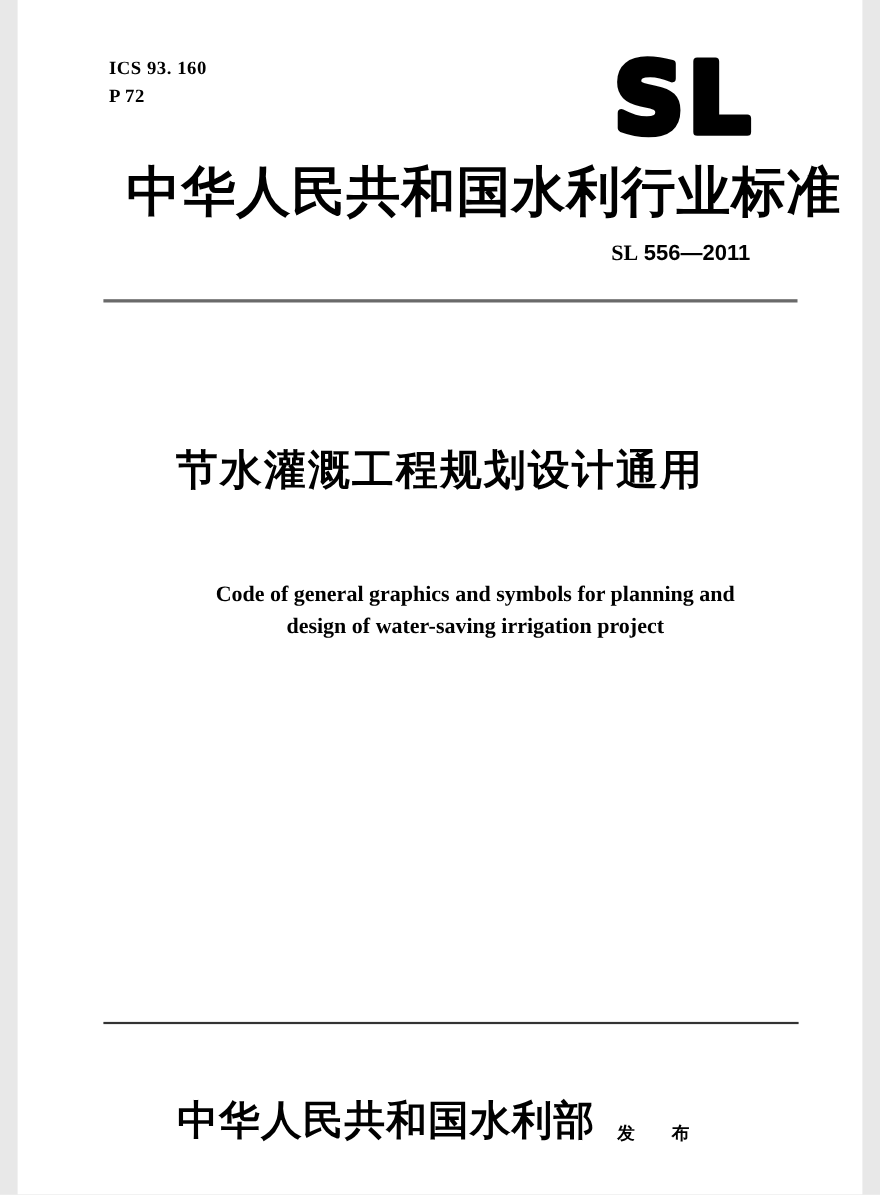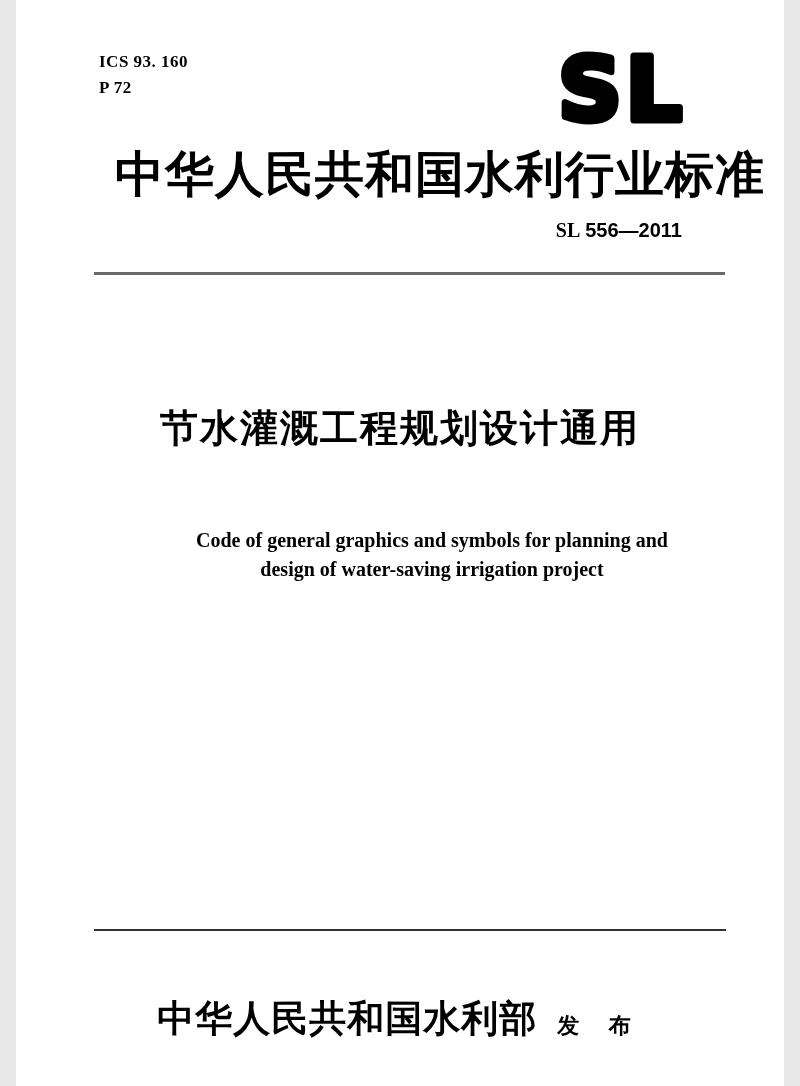--- a/index.html
+++ b/index.html
@@ -33,22 +33,22 @@
     font-family:"Liberation Sans","DejaVu Sans",sans-serif;
     font-size:20px;font-weight:600;letter-spacing:0.5px;white-space:nowrap;
   }
   .rule-bottom{position:absolute;left:78px;top:929px;width:632px;height:2px;background:var(--rule-bottom,#333);}
   .publisher-row{
     position:absolute;left:0;top:994px;width:100%;
     display:flex;justify-content:center;align-items:flex-end;gap:20px;white-space:nowrap;
   }
   .ministry{font-size:37px;font-weight:bold;letter-spacing:1px;}
   .publish-label{
-    font-family:Liberation Serif, serif;
-    font-size:22px;font-weight:600;letter-spacing:12px;position:relative;top:-3px;
+    font-family:Liberation Mono, monospace;
+    font-size:16px;font-weight:600;letter-spacing:12px;position:relative;top:-3px;
   }
 </style>
 </head>
 <body>
 
 <div class="page">
 
   <div class="codes">
     <div>ICS 93. 160</div>
     <div>P 72</div>

